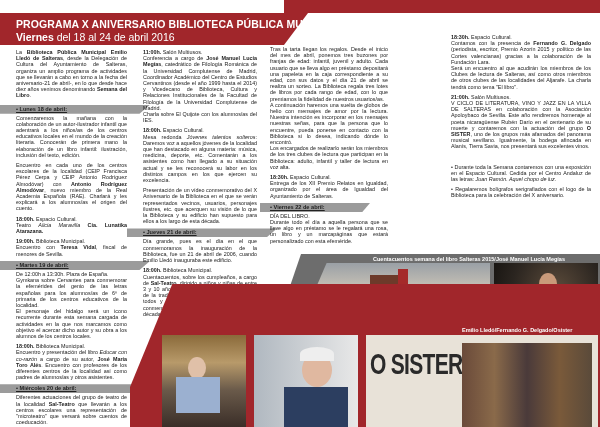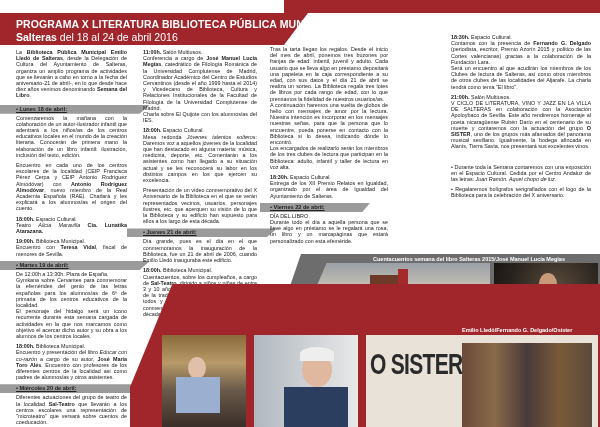--- a/index.html
+++ b/index.html
@@ -21,22 +21,22 @@
 .photo-top-bg{position:absolute;left:275px;top:254px;width:325px;height:76px;background:#6d6d6d;clip-path:polygon(8% 0,100% 0,100% 100%,0 100%)}
 .cap{position:absolute;color:#fff;font-size:5.5px;font-weight:bold;white-space:nowrap}
 .ph{position:absolute;overflow:hidden}
 </style>
 </head>
 <body>
 
 <div class="redband2"></div>
 <div class="redband"></div>
 <div class="redtri"></div>
-<div class="title">PROGRAMA X LITERATURA BIBLIOTECA PÚBLICA MUNICIPAL EMILIO LLEDÓ</div>
-<div class="subtitle"><b>Salteras</b><span> del 18 al 24 de abril 2016</span></div>
+<div class="title">PROGRAMA X ANIVERSARIO BIBLIOTECA PÚBLICA MUNICIPAL EMILIO LLEDÓ</div>
+<div class="subtitle"><b>Viernes</b><span> del 18 al 24 de abril 2016</span></div>
 
 <div class="col" style="left:16px;top:49px;width:111px;">
   <p><span>La </span><b>Biblioteca Pública Municipal Emilio Lledó de Salteras</b><span>, desde la Delegación de Cultura del Ayuntamiento de Salteras, organiza un amplio programa de actividades que se llevarán a cabo en torno a la fecha del aniversario-21 de abril-, en lo que desde hace diez años venimos denominando </span><b>Semana del Libro</b><span>.</span></p>
   <div class="day" style="margin-top:6px">
       <div class="bar"></div>
       <span>• Lunes 18 de abril:</span>
     </div>
   <p>Comenzaremos la mañana con la colaboración de un autor-ilustrador infantil que adentrará a los niños/as de los centros educativos locales en el mundo de la creación literaria. Conocerán de primera mano la elaboración de un libro infantil: ilustración, inclusión del texto, edición.</p>
   <p><span>Encuentro en cada uno de los centros escolares de la localidad (CEIP Francisca Pérez Cerpa y CEIP Antonio Rodríguez Almodóvar) con </span><b>Antonio Rodríguez Almodóvar</b><span>, nuevo miembro de la Real Academia Española (RAE). Charlará y les explicará a los alumnos/as el origen del cuento.</span></p>
   <p><b>18:00h.</b><span> Espacio Cultural.</span><br><span>Teatro </span><i>Alicia Maravilla</i> <b>Cía. Lunatika Atarazana.</b></p>

